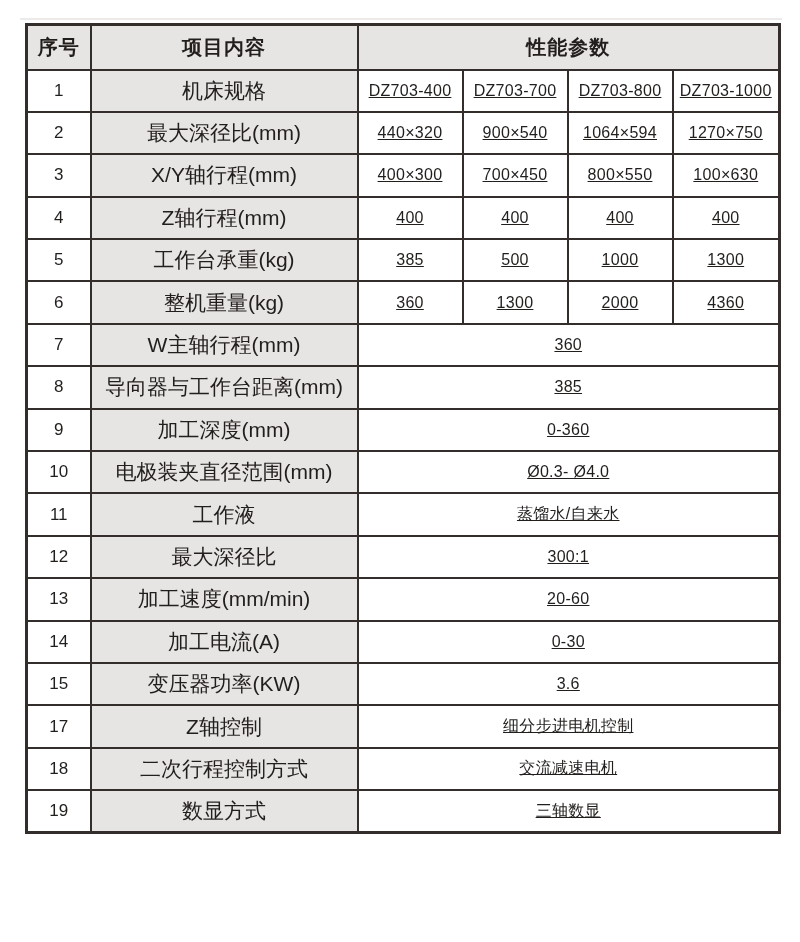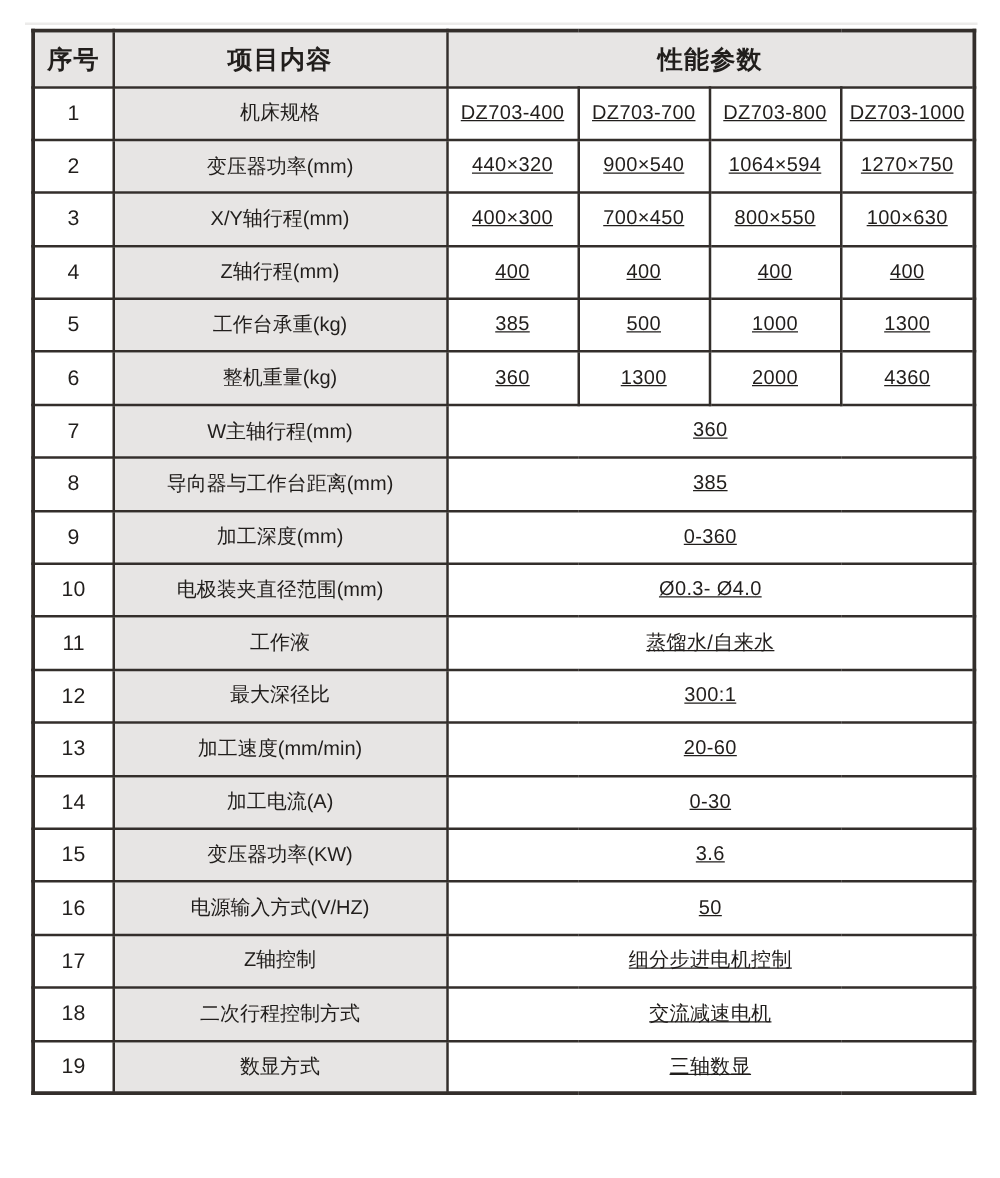--- a/index.html
+++ b/index.html
@@ -38,21 +38,21 @@
     padding:2px 4px;
     overflow:hidden;white-space:nowrap;
   }
   tr.hdr{height:45px;}
   tr.hdr th{
     background:var(--cell-gray);
     font-weight:bold;font-size:20px;letter-spacing:1px;
   }
   tr.row{height:42.4px;}
   td.num{background:#ffffff;font-size:17px;}
-  td.item{background:var(--cell-gray);font-size:16px;text-align:center;}
+  td.item{background:var(--cell-gray);font-size:21px;text-align:center;}
   td.val{background:#ffffff;font-size:16px;letter-spacing:0.3px;text-decoration:underline;}
 </style>
 </head>
 <body>
 
 <div class="top-divider"></div>
 
 <table class="spec">
   <colgroup>
     <col class="c-no">
@@ -72,21 +72,21 @@
     <tr class="row">
       <td class="num">1</td>
       <td class="item">机床规格</td>
       <td class="val">DZ703-400</td>
       <td class="val">DZ703-700</td>
       <td class="val">DZ703-800</td>
       <td class="val">DZ703-1000</td>
     </tr>
     <tr class="row">
       <td class="num">2</td>
-      <td class="item">变压器功率(mm)</td>
+      <td class="item">最大深径比(mm)</td>
       <td class="val">440×320</td>
       <td class="val">900×540</td>
       <td class="val">1064×594</td>
       <td class="val">1270×750</td>
     </tr>
     <tr class="row">
       <td class="num">3</td>
       <td class="item">X/Y轴行程(mm)</td>
       <td class="val">400×300</td>
       <td class="val">700×450</td>
@@ -157,25 +157,20 @@
       <td class="num">14</td>
       <td class="item">加工电流(A)</td>
       <td class="val" colspan="4">0-30</td>
     </tr>
     <tr class="row">
       <td class="num">15</td>
       <td class="item">变压器功率(KW)</td>
       <td class="val" colspan="4">3.6</td>
     </tr>
     <tr class="row">
-      <td class="num">16</td>
-      <td class="item">电源输入方式(V/HZ)</td>
-      <td class="val" colspan="4">50</td>
-    </tr>
-    <tr class="row">
       <td class="num">17</td>
       <td class="item">Z轴控制</td>
       <td class="val" colspan="4">细分步进电机控制</td>
     </tr>
     <tr class="row">
       <td class="num">18</td>
       <td class="item">二次行程控制方式</td>
       <td class="val" colspan="4">交流减速电机</td>
     </tr>
     <tr class="row">

